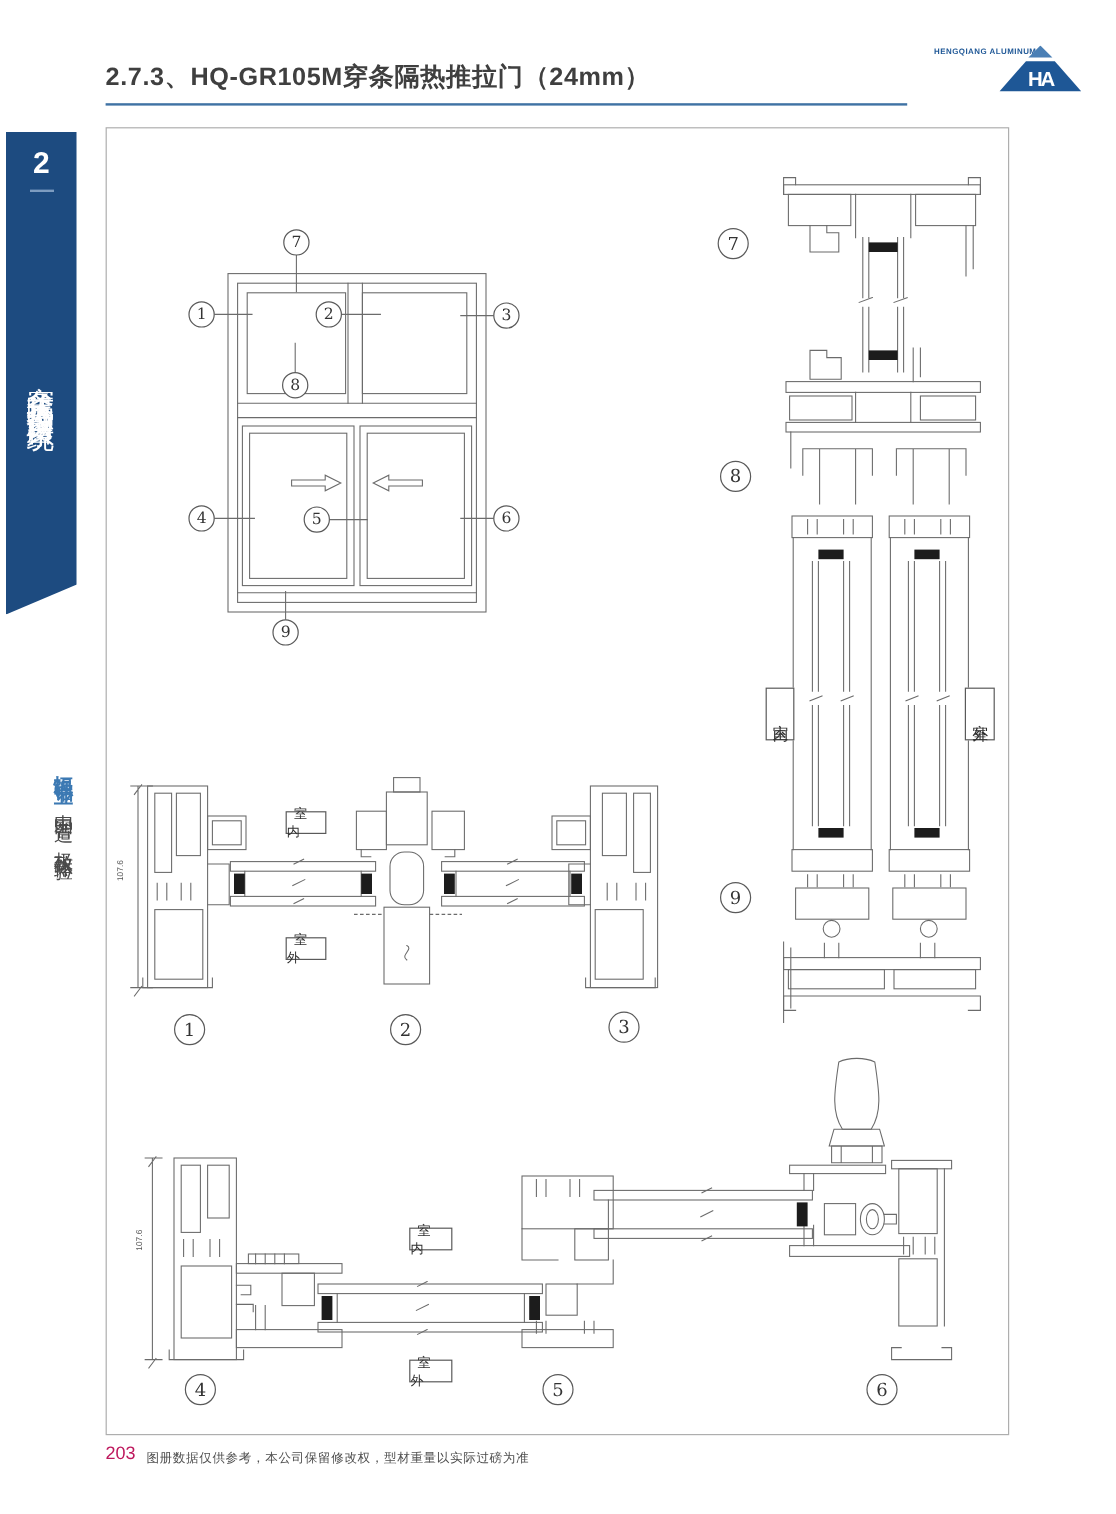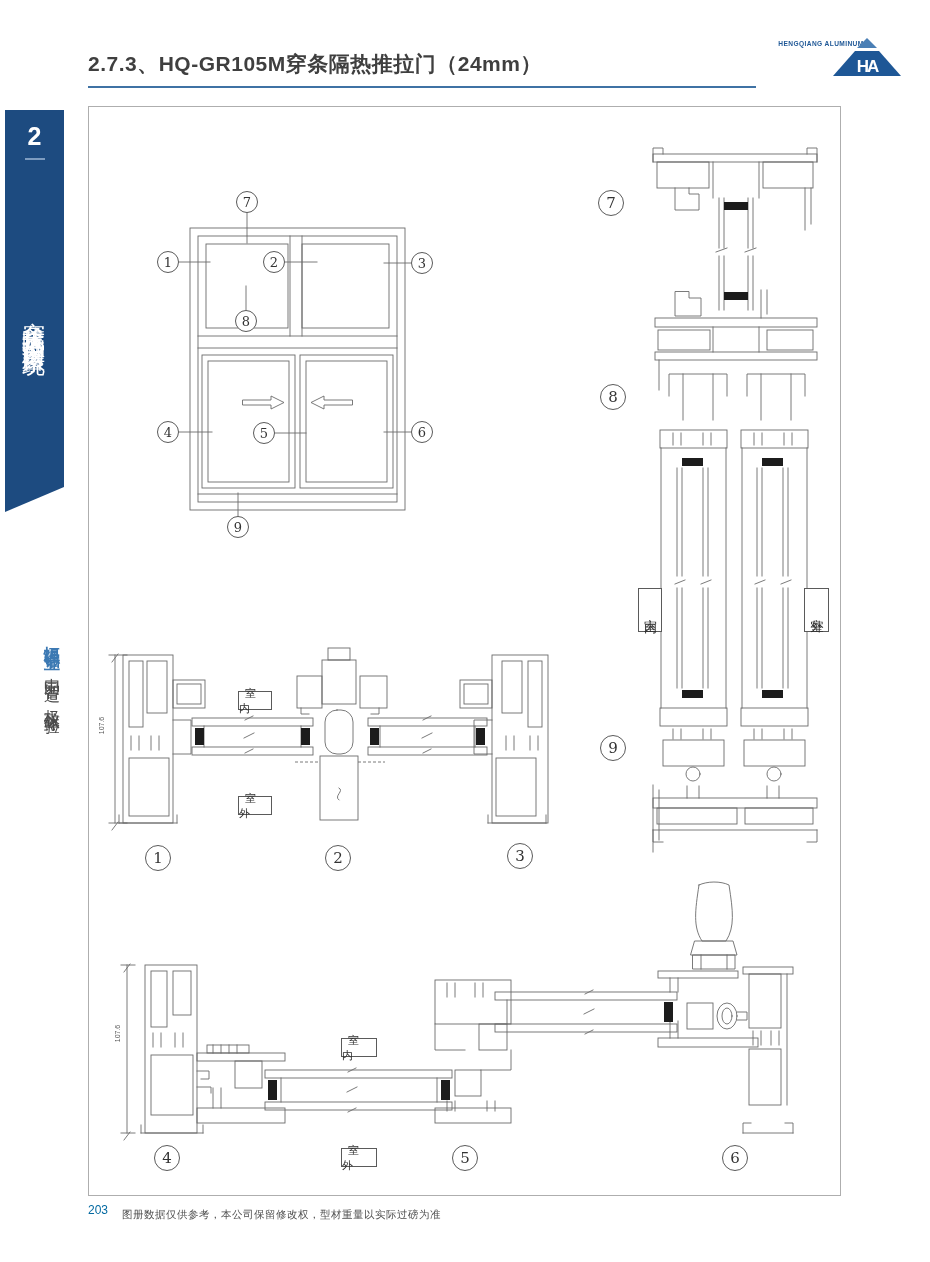--- a/index.html
+++ b/index.html
@@ -32,28 +32,28 @@
   .pd { stroke:#6b6b6b; stroke-width:.9; fill:none; stroke-dasharray:3 2; }
   .blk{ fill:#1c1c1c; stroke:none; }
 
   
   .co { position:absolute; border:1px solid #5a5a5a; border-radius:50%; background:#fff; color:#333;
         display:flex; align-items:center; justify-content:center; font-family:"DejaVu Serif", serif; }
   .co-s { width:22px; height:22px; font-size:13px; }
   .co-l { width:26px; height:26px; font-size:15px; }
 
   
-  .lab { position:absolute; border:1px solid #5a5a5a; background:#fff; color:#2e2e2e; display:flex; align-items:center; justify-content:center;margin-top:15px; }
+  .lab { position:absolute; border:1px solid #5a5a5a; background:#fff; color:#2e2e2e; display:flex; align-items:center; justify-content:center; }
   .lab-h { font-size:11px; letter-spacing:6px; text-indent:6px; }
   .lab-v { writing-mode:vertical-rl; text-orientation:upright; font-size:13px; letter-spacing:2px; }
 
   .dim { position:absolute; font-size:7px; color:#555; transform:rotate(-90deg); transform-origin:center; width:34px; text-align:center; }
 
   
-  .pagenum { position:absolute; left:88px; top:1203px; font-size:12px; color:#0369a1; }
+  .pagenum { position:absolute; left:88px; top:1203px; font-size:15px; color:#be185d; }
   .disclaimer { position:absolute; left:122px; top:1208px; font-size:10.5px; color:#4f4f4f; letter-spacing:.5px; }
 </style>
 </head>
 <body>
 
 <div class="page">
 
   <div class="title">2.7.3、HQ-GR105M穿条隔热推拉门（24mm）</div>
   <div class="title-rule"></div>
 

